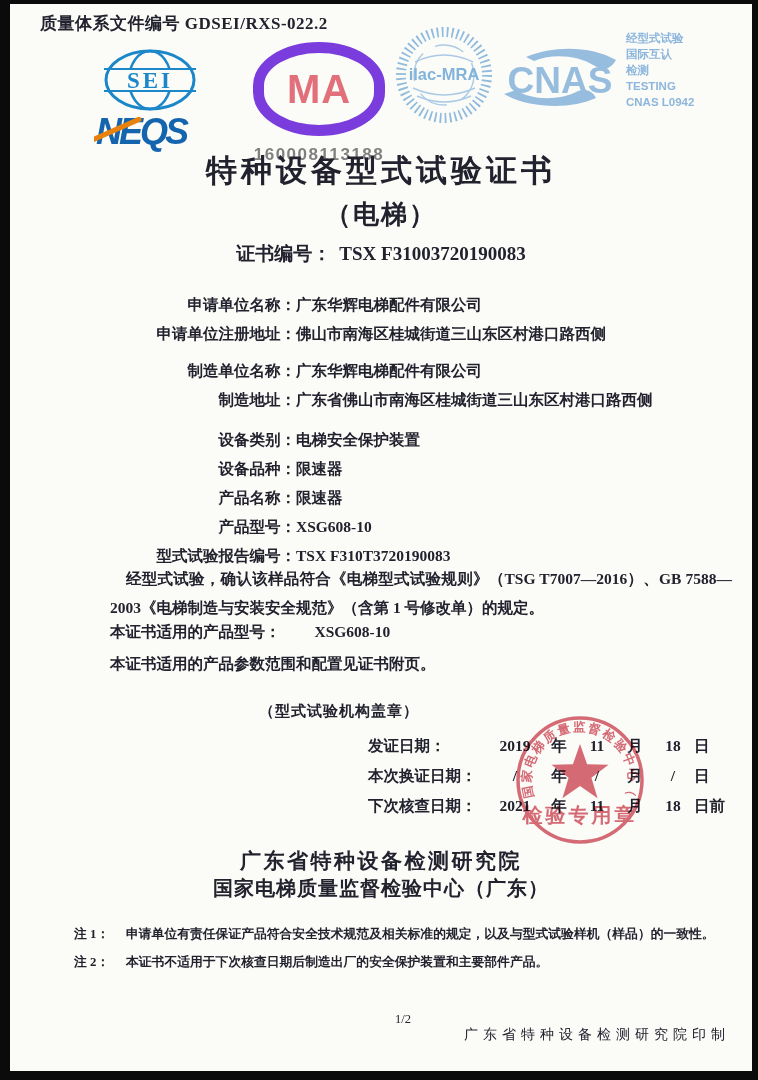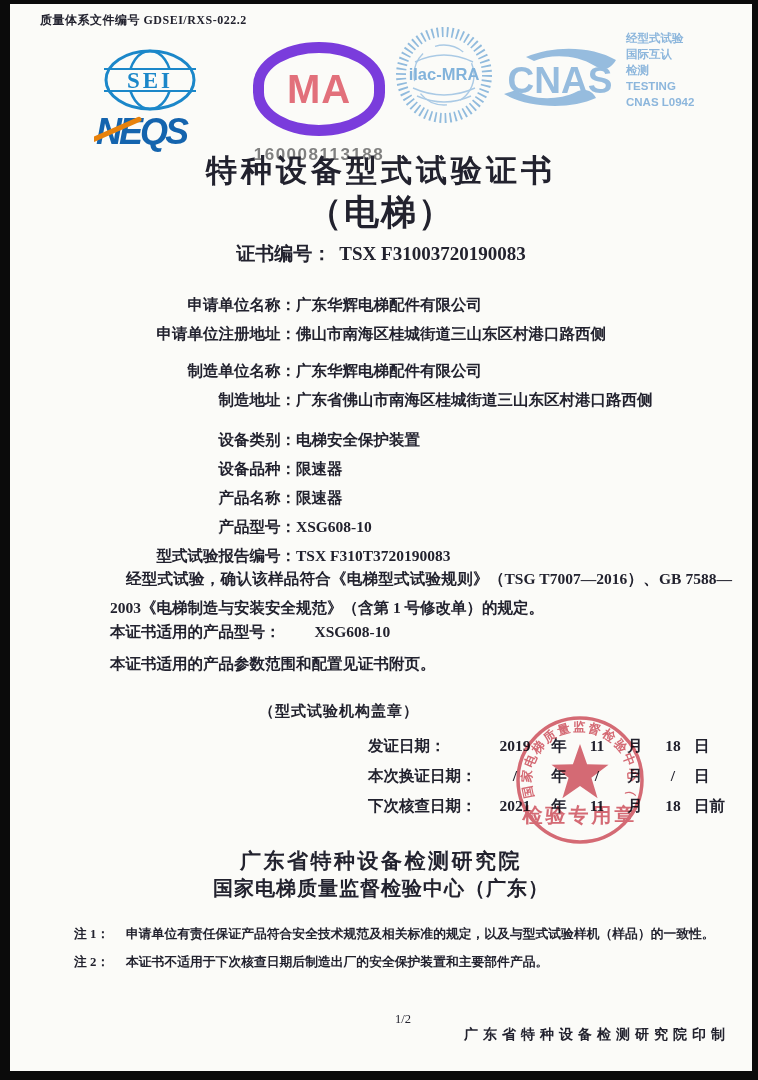--- a/index.html
+++ b/index.html
@@ -4,40 +4,40 @@
 <style>
   html,body{margin:0;padding:0;background:#e8e8e8;}
   .page{
     position:relative; width:758px; height:1080px; box-sizing:border-box;
     background:#fbfbf8; color:#22222e; overflow:hidden;
     border-left:10px solid #0b0b0b; border-top:4px solid #0b0b0b;
     border-right:6px solid #0b0b0b; border-bottom:9px solid #0b0b0b;
     font-family:"Liberation Serif", serif;
   }
   .abs{position:absolute;}
-  .qs-no{left:30px; top:8px; font-size:12px; font-weight:bold; letter-spacing:.5px;}
+  .qs-no{left:30px; top:8px; font-size:17px; font-weight:bold; letter-spacing:.5px;}
 
   
   .sei{left:92px; top:44px;}
   .neqs{left:84px; top:102px;}
   .cma{left:243px; top:38px; width:132px; text-align:center; opacity:.9;}
   .cma-ring{width:110px; height:72px; margin:0 auto; border:11px solid #6d28d9;
     border-radius:52%/48%; display:flex; align-items:center; justify-content:center;}
   .cma-ring span{font-family:"Liberation Sans", sans-serif; font-weight:900;
     font-size:40px; color:#e0616e; letter-spacing:1px;}
   .cma-number{margin-top:9px; font-family:"Liberation Sans", sans-serif; font-weight:700;
     font-size:17px; color:#737373; letter-spacing:1.5px;}
   .ilac{left:383px; top:20px; opacity:.85;}
   .cnas{left:486px; top:40px; opacity:.9;}
   .cnas-txt{left:616px; top:26px; color:#8cb6dc; font-family:"Liberation Sans", sans-serif;
     font-size:11.5px; line-height:16px; font-weight:600;}
 
   .center{left:0; right:0; text-align:center;}
   .title{top:146px; font-size:31px; font-weight:700; letter-spacing:4px;}
-  .subtitle{top:185px; font-size:35px; font-weight:700; letter-spacing:2px;}
+  .subtitle{top:193px; font-size:26px; font-weight:700; letter-spacing:2px;}
   .certno{top:237px; font-size:19px; font-weight:700;}
   .certno .num{margin-left:8px;}
 
   .fields{left:30px; width:710px;}
   .g1{top:286px;} .g2{top:352px;} .g3{top:421px;}
   .frow{display:flex; line-height:29px; font-size:15.5px; font-weight:700;}
   .flabel{width:256px; text-align:right; white-space:nowrap;}
   .fvalue{white-space:nowrap;}
 
   .statement{left:100px; top:560px; width:622px; font-size:15.5px; font-weight:700;
@@ -60,21 +60,21 @@
 
   .org1{top:843px; font-size:21px; font-weight:700; letter-spacing:2.5px;}
   .org2{top:871px; font-size:20px; font-weight:700; letter-spacing:1px;}
 
   .notes{left:64px; top:916px; width:678px; font-size:12.8px; font-weight:700;}
   .nrow{display:flex; line-height:28px;}
   .nlabel{width:46px; white-space:nowrap;}
   .ntext{flex:1; margin-left:6px;}
 
   .pagenum{left:385px; top:1008px; font-size:12.5px;}
-  .printer{right:22px; top:1022px; font-size:14px; font-weight:700; letter-spacing:5px;}
+  .printer{right:22px; top:1022px; font-size:14px; font-weight:400; letter-spacing:5px;}
 </style>
 </head>
 <body>
 
 <div class="page">
 
   <div class="abs qs-no">质量体系文件编号 GDSEI/RXS-022.2</div>
 
   <svg class="abs sei" width="96" height="64" viewBox="0 0 96 64">
     <ellipse cx="48" cy="32" rx="44" ry="29" fill="none" stroke="#1b87c9" stroke-width="3"></ellipse>

